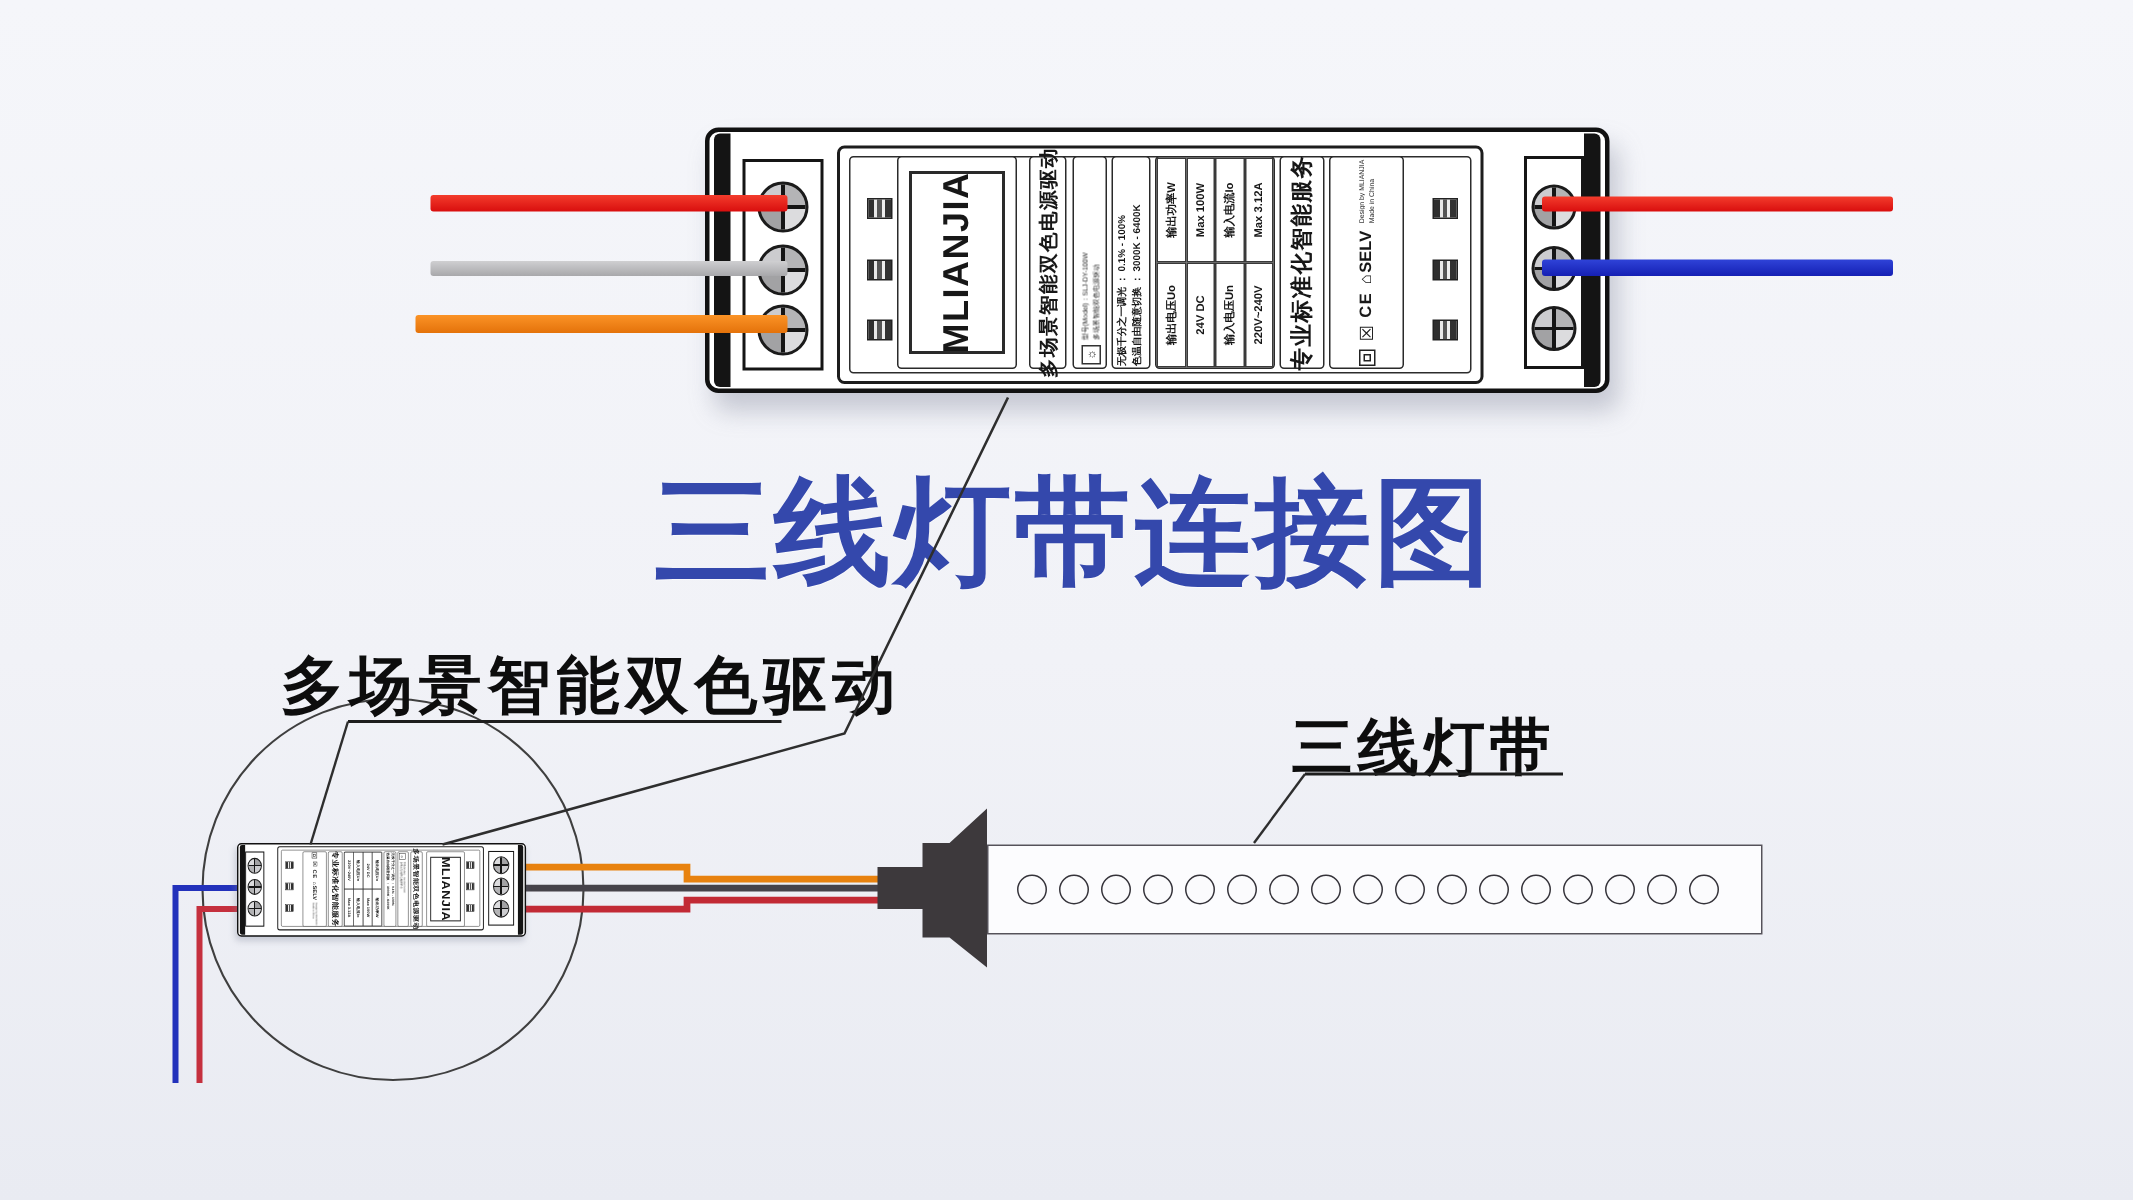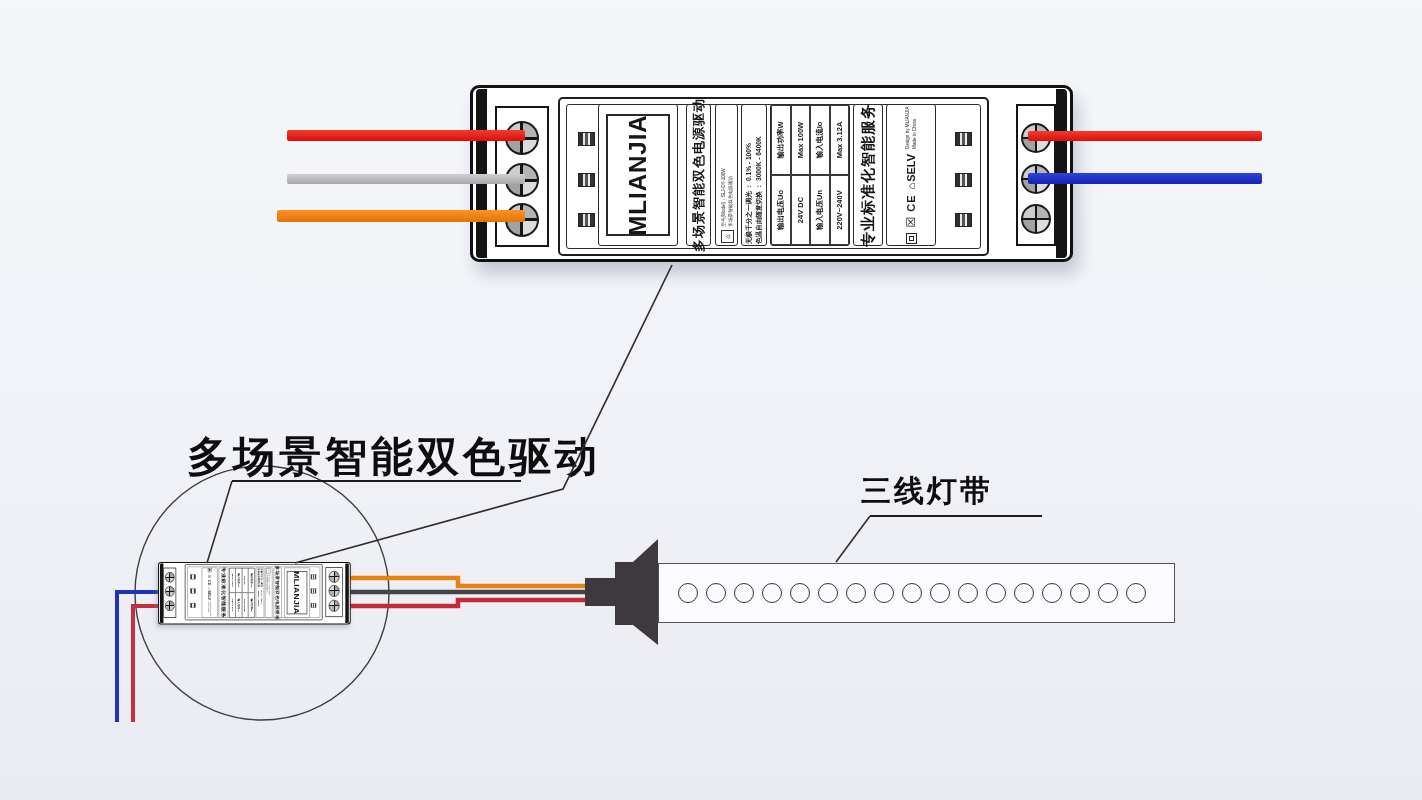--- a/index.html
+++ b/index.html
@@ -79,21 +79,21 @@
   .w-blueR{left:1028px;top:173px;width:234px;height:11px;background:linear-gradient(#2f43d8,#1520b4);}
 
   
   .title{position:absolute;left:418px;top:303px;width:596px;text-align:center;z-index:5;
          font-size:78px;font-weight:900;letter-spacing:2px;color:#3448ac;
          font-family:"DejaVu Sans","Liberation Sans",sans-serif;
          text-shadow:0 1px 0 rgba(255,255,255,.6);}
   .callout{position:absolute;z-index:6;color:#0d0d0d;font-weight:bold;
            font-family:"DejaVu Serif","Liberation Serif",serif;}
   .callout.c1{left:187px;top:429px;font-size:42px;letter-spacing:4px;}
-  .callout.c2{left:861px;top:471px;font-size:30px;letter-spacing:3px;}
+  .callout.c2{left:861px;top:471px;font-size:41px;letter-spacing:3px;}
 
   
   .mini{position:absolute;left:158px;top:562px;width:193px;height:63px;z-index:3;}
   .mini-scale{position:absolute;left:0;top:0;width:603px;height:177px;
               transform:scale(0.3196,0.3531);transform-origin:0 0;}
   .mini-flip{position:absolute;left:0;top:0;width:603px;height:177px;transform:rotate(180deg);}
   .mini-flip .dev-body{box-shadow:4px -8px 12px rgba(130,135,155,.35);}
 
   
   .ledstrip{position:absolute;left:658px;top:563px;width:517px;height:60px;z-index:2;
@@ -249,20 +249,21 @@
     </div>
   </div>
 </div>
 
 <div class="wire w-redL"></div>
 <div class="wire w-grayL"></div>
 <div class="wire w-orangeL"></div>
 <div class="wire w-redR"></div>
 <div class="wire w-blueR"></div>
 
+<div class="title">三线灯带连接图</div>
 
 <div class="callout c1">多场景智能双色驱动</div>
 <div class="callout c2">三线灯带</div>
 
 <div class="mini">
   <div class="mini-scale">
     <div class="mini-flip" id="mini-slot">
           <div class="device">
     <div class="dev-body"></div>
     <div class="dev-band left"></div>

